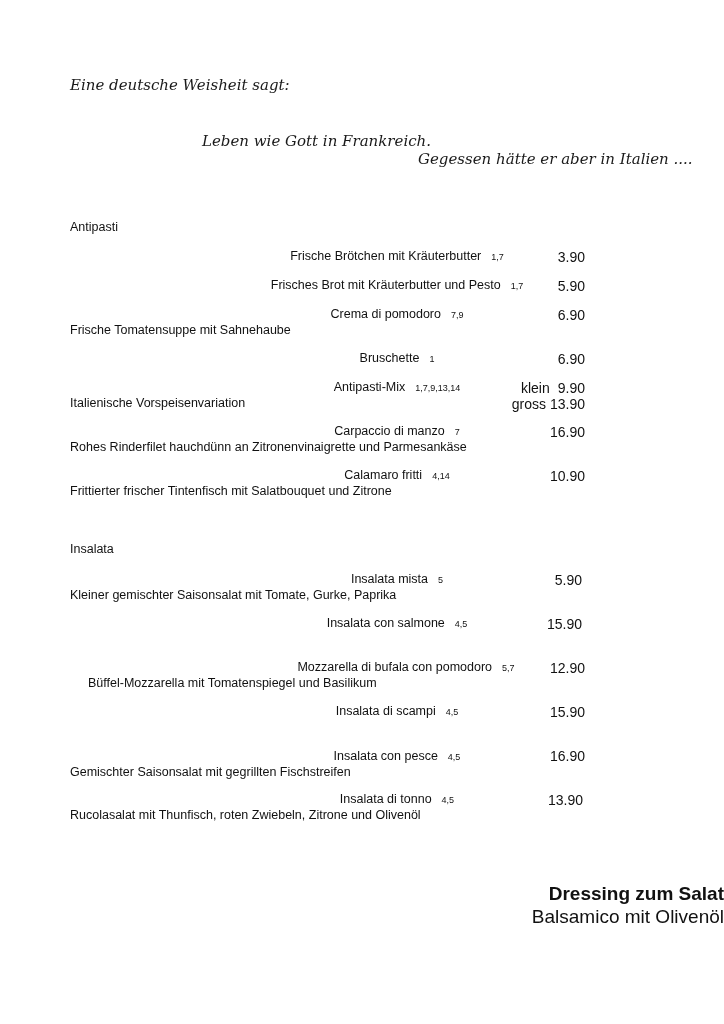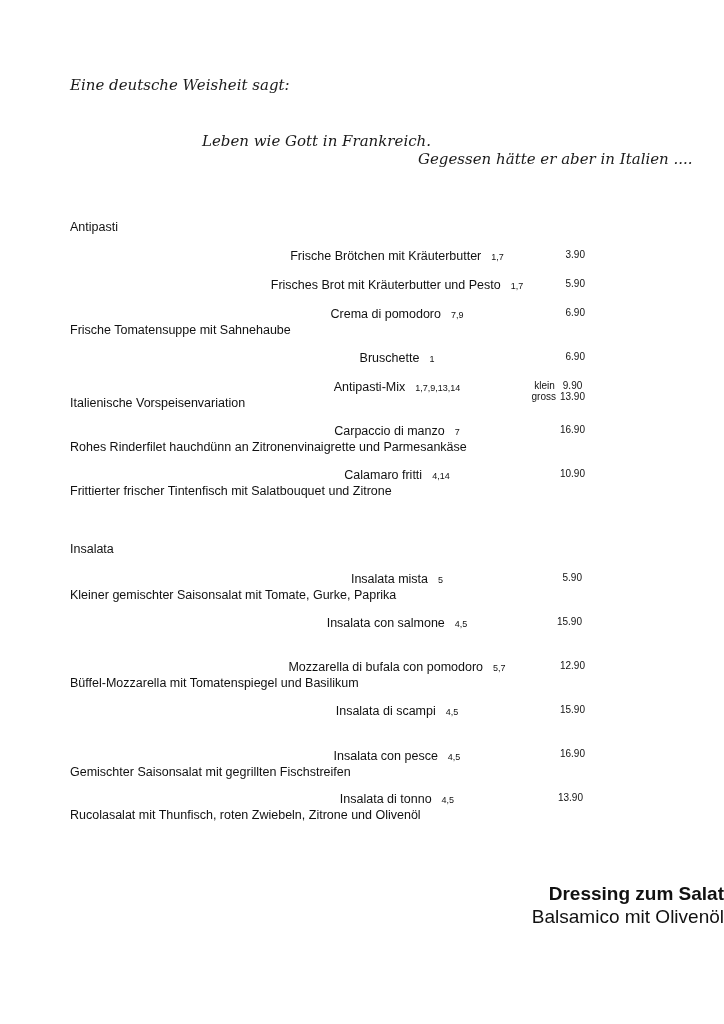--- a/index.html
+++ b/index.html
@@ -3,21 +3,21 @@
   <meta charset="utf-8">
   <style>
     html, body { margin: 0; padding: 0; background: #ffffff; }
     body { width: 724px; height: 1024px; position: relative; overflow: hidden; color: #111; font-family: "Liberation Sans", sans-serif; }
     .script { font-family: "DejaVu Serif", serif; font-style: italic; font-size: 15px; color: #1a1a1a; position: absolute; white-space: nowrap; }
     .section-title { position: absolute; left: 70px; font-weight: normal; font-size: 12.5px; }
     .item { position: absolute; left: 70px; right: 0; font-size: 12.5px; line-height: 15px; }
     .item .name { white-space: nowrap; text-align: center; }
     .item .allergens { font-size: 9px; margin-left: 10px; }
     .item .desc { white-space: nowrap; }
-    .price { position: absolute; font-size: 10px; white-space: nowrap; text-align: center; }
+    .price { position: absolute; font-size: 14px; white-space: nowrap; text-align: right; }
     .size-row { display: block; }
     .size-label { display: inline-block; margin-right: 8px; }
     .dressing { position: absolute; left: 0; right: 0; top: 882px; text-align: right; font-size: 19px; line-height: 23px; }
     .dressing .title { font-weight: bold; }
   </style>
 </head>
 <body>
 
 <div class="script" style="left:70px; top:76px;">Eine deutsche Weisheit sagt:</div>
 <div class="script" style="left:202px; top:124px;margin-top:8px;">Leben wie Gott in Frankreich.</div>
@@ -73,21 +73,21 @@
   <div class="name"><span>Insalata mista</span><span class="allergens">5</span></div>
   <div class="desc">Kleiner gemischter Saisonsalat mit Tomate, Gurke, Paprika</div>
 </div>
 <div class="price" style="top:572px; right:142px;">5.90</div>
 
 <div class="item" style="top:616px;">
   <div class="name"><span>Insalata con salmone</span><span class="allergens">4,5</span></div>
 </div>
 <div class="price" style="top:616px; right:142px;">15.90</div>
 
-<div class="item" style="top:660px;">
+<div class="item" style="top:660px;margin-left:18px;">
   <div class="name"><span>Mozzarella di bufala con pomodoro</span><span class="allergens">5,7</span></div>
   <div class="desc">Büffel-Mozzarella mit Tomatenspiegel und Basilikum</div>
 </div>
 <div class="price" style="top:660px; right:139px;">12.90</div>
 
 <div class="item" style="top:704px;">
   <div class="name"><span>Insalata di scampi</span><span class="allergens">4,5</span></div>
 </div>
 <div class="price" style="top:704px; right:139px;">15.90</div>
 

